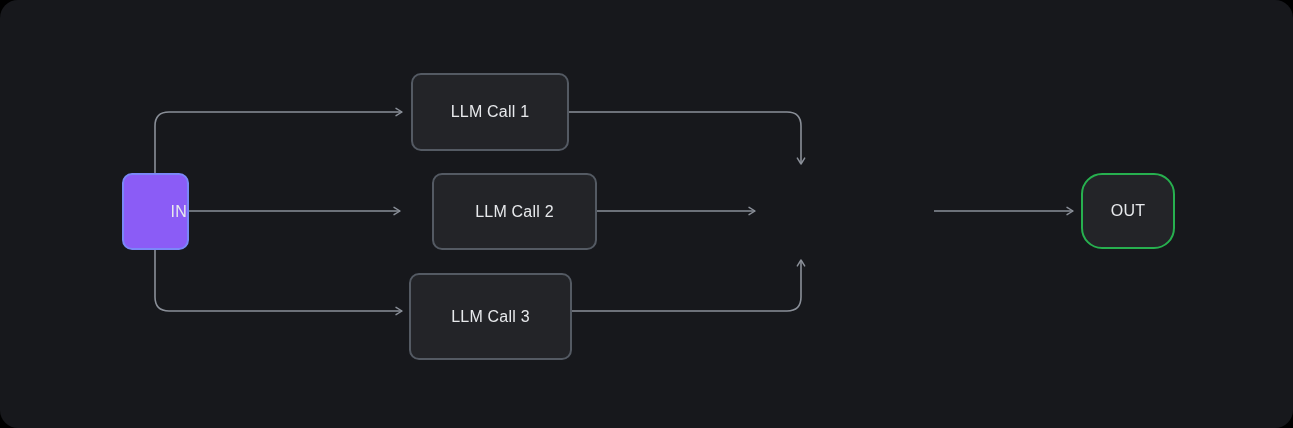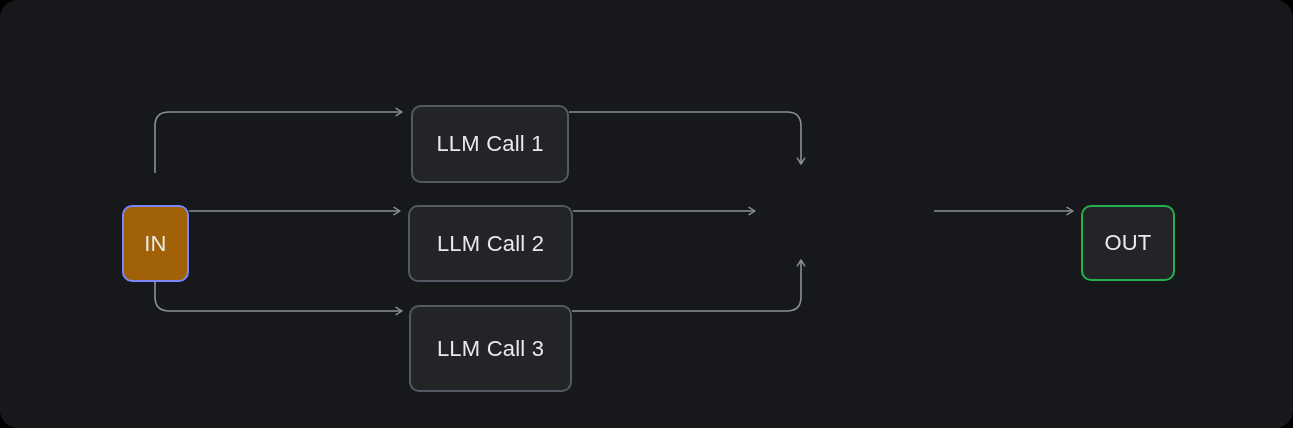--- a/index.html
+++ b/index.html
@@ -44,31 +44,30 @@
   .node {
     position: absolute;
     box-sizing: border-box;
     display: flex;
     align-items: center;
     justify-content: center;
     border: 2px solid #565c66;
     border-radius: 10px;
     background: #232428;
     color: var(--text, #e7e9ec);
-    font-size: 22px;
+    font-size: 16px;
     letter-spacing: 0.2px;
     white-space: nowrap;
-    margin-top: 32px;
   }
   .node-in   { left: 122px;  top: 173px; width: 67px;  height: 77px; }
   .node-llm1 { left: 411px;  top: 73px;  width: 158px; height: 78px; }
-  .node-llm2 { left: 408px;  top: 173px; width: 165px; height: 77px; }
+  .node-llm2 { left: 432px;  top: 173px; width: 165px; height: 77px; }
   .node-llm3 { left: 409px;  top: 273px; width: 163px; height: 87px; }
   .node-agg  { left: 763px;  top: 174px; width: 171px; height: 75px; }
-  .node-out  { left: 1081px; top: 173px; width: 94px;  height: 76px; }
+  .node-out  { left: 1081px; top: 173px; width: 94px;  height: 76px; border-radius: 21px; }
 </style>
 </head>
 <body>
 
 <div class="canvas" style="--bg: #000000; --card-bg: #17181c; --connector: #8a8f98; --text: #e7e9ec;">
   <div class="card"></div>
 
   <svg class="connectors" viewBox="0 0 1293 428" aria-hidden="true">
     <defs>
       <marker id="arrowhead" viewBox="0 0 12 12" refX="9" refY="6" markerWidth="11" markerHeight="11" orient="auto-start-reverse" markerUnits="userSpaceOnUse">
@@ -77,21 +76,21 @@
     </defs>
     <path class="edge" d="M 155 173 L 155 126 Q 155 112 169 112 L 402 112" marker-end="url(#arrowhead)"></path>
     <path class="edge" d="M 189 211 L 400 211" marker-end="url(#arrowhead)"></path>
     <path class="edge" d="M 155 250 L 155 297 Q 155 311 169 311 L 402 311" marker-end="url(#arrowhead)"></path>
     <path class="edge" d="M 569 112 L 787 112 Q 801 112 801 126 L 801 164" marker-end="url(#arrowhead)"></path>
     <path class="edge" d="M 573 211 L 755 211" marker-end="url(#arrowhead)"></path>
     <path class="edge" d="M 572 311 L 787 311 Q 801 311 801 297 L 801 260" marker-end="url(#arrowhead)"></path>
     <path class="edge" d="M 934 211 L 1073 211" marker-end="url(#arrowhead)"></path>
   </svg>
 
-  <div class="node node-in" style="border-color: rgb(123, 135, 248); background: #a16207;">
+  <div class="node node-in" style="border-color: rgb(123, 135, 248); background: #8b5cf6; justify-content: flex-end;">
     <span>IN</span>
   </div>
   <div class="node node-llm1" style="border-color: rgb(84, 90, 99); background: rgb(35, 36, 40);">
     <span>LLM Call 1</span>
   </div>
   <div class="node node-llm2" style="border-color: rgb(84, 90, 99); background: rgb(35, 36, 40);">
     <span>LLM Call 2</span>
   </div>
   <div class="node node-llm3" style="border-color: rgb(84, 90, 99); background: rgb(35, 36, 40);">
     <span>LLM Call 3</span>

